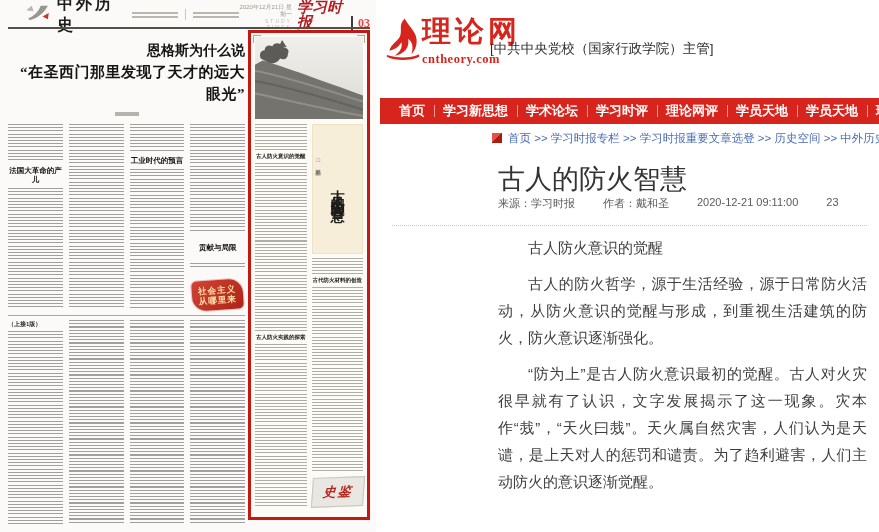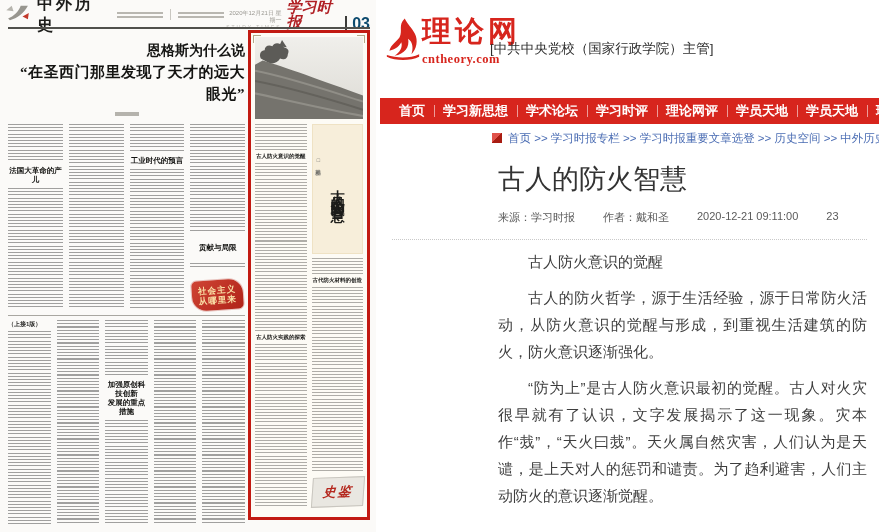--- a/index.html
+++ b/index.html
@@ -2,33 +2,33 @@
 <html><head>
 <meta charset="utf-8">
 <style>
   * { box-sizing: border-box; margin: 0; padding: 0; }
   html,body { background:#fff; }
   body { font-family: "Liberation Sans", sans-serif; }
   .stage { position:relative; width:879px; height:532px; background:#fff; overflow:hidden; }
 
   
   .np { position:absolute; left:0; top:0; width:376px; height:532px; background:#fbfaf8; }
-  .np-header { position:absolute; left:4px; right:6px; top:3px; height:23px; display:flex; align-items:center; }
+  .np-header { position:absolute; left:24px; right:6px; top:3px; height:23px; display:flex; align-items:center; }
   .np-section { font-size:16px; font-weight:bold; letter-spacing:3px; color:#1d1d1b; margin-left:5px; }
   .np-infobars { display:flex; align-items:center; gap:7px; margin-left:10px; }
   .np-infobars .grp { display:flex; flex-direction:column; gap:2px; }
   .np-infobars .bar { width:46px; height:2px; background:#b9b7b1; }
   .np-infobars .vd { width:1px; height:11px; background:#c9c7c1; }
   .np-right { margin-left:auto; display:flex; align-items:flex-end; gap:5px; }
   .np-datecol { text-align:right; }
   .np-date { font-size:6px; color:#9a9892; line-height:7px; }
   .np-st-en { font-size:5px; letter-spacing:2px; color:#bdbbb5; line-height:6px; }
   .np-masthead { font-family:"Liberation Serif", serif; font-style:italic; font-weight:bold; font-size:15px; color:#b01f24; line-height:15px; }
   .np-vbar { width:2px; height:14px; background:#3c3c3a; }
-  .np-pageno { font-size:16px; font-weight:bold; color:#0c4a6e; line-height:13px; }
+  .np-pageno { font-size:12px; font-weight:bold; color:#ef4444; line-height:13px;font-family:Liberation Serif, serif; }
   .np-rule { position:absolute; left:8px; right:6px; top:27px; height:2px; background:#50504c; }
 
   .np-main { position:absolute; left:8px; top:31px; width:237px; bottom:8px; display:flex; flex-direction:column; }
   .np-headline { padding-top:10px; text-align:right; font-family:"Liberation Serif", serif; color:#141412; }
   .np-headline .l1 { font-size:14px; font-weight:bold; line-height:20px; }
   .np-headline .l2 { font-size:15px; font-weight:bold; line-height:22px; letter-spacing:.5px; }
   .np-bylinebar { width:24px; height:4px; background:#b5b3ad; margin:7px auto 0; }
   .cols { display:flex; gap:6px; margin-top:8px; }
   .cols-top { height:186px; }
   .cols-bottom { flex:1; margin-top:4px; }
@@ -66,21 +66,21 @@
   .logo-title { font-family:"Liberation Serif", serif; font-weight:bold; font-size:29px; line-height:30px; letter-spacing:4px; color:#d7251d; }
   .logo-domain { font-size:12.5px; font-weight:bold; color:#d7251d; letter-spacing:.5px; margin-top:6px;font-family:Liberation Serif, serif; }
   .supervisor { position:absolute; left:110px; top:40px; font-size:13.5px; color:#2d2d2d; }
   .site-nav { height:26px; background:#d7251d; display:flex; align-items:center; overflow:hidden; padding-left:10px; }
   .nav-item { position:relative; color:#fff; font-size:13px; font-weight:bold; padding:0 9px; white-space:nowrap; line-height:26px; cursor:pointer; }
   .nav-item + .nav-item::before { content:""; position:absolute; left:0; top:7px; bottom:7px; width:1px; background:rgba(255,255,255,.55); }
   .breadcrumb { height:28px; display:flex; align-items:center; padding-left:112px; font-size:11.5px; color:#4a6cb3; white-space:nowrap; overflow:hidden; }
   .bc-icon { width:10px; height:10px; margin-right:6px; flex:none; background:linear-gradient(135deg,#e0524a 0 50%,#a81c12 50% 100%); }
   .article { padding:0 12px 0 118px; }
   .art-title { margin-top:10px; font-size:27px; line-height:34px; font-weight:500; color:#333; font-family:"Liberation Sans", sans-serif; }
-  .art-meta { display:flex; gap:28px; margin-top:14px; font-size:11px; color:#5a5a5a; }
+  .art-meta { display:flex; gap:28px; font-size:11px; color:#5a5a5a; }
   .dotted { border-top:1px dotted #c9c9c9; margin:14px 0 0 -106px; }
   .art-body { margin-top:8px; }
   .art-body p { font-size:15px; line-height:27px; color:#3e3e3e; text-align:justify; text-indent:2em; margin-bottom:9px; }
   .art-body p.subhead { font-weight:400; }
 </style>
 </head>
 <body>
 
 <div class="stage">
 
@@ -150,28 +150,20 @@
       </div>
 
       <div class="np-rule2"></div>
 
       <div class="cols cols-bottom">
         <div class="col">
           <div class="np-note">（上接1版）</div>
           <div class="faux fx"></div>
         </div>
         <div class="col">
-          <div class="faux fx"></div>
-        </div>
-        <div class="col">
-          <div class="faux" style="height:56px"></div>
-          <div class="np-h">
-            <div>加强原创科技创新</div>
-            <div>发展的重点措施</div>
-          </div>
           <div class="faux fx"></div>
         </div>
         <div class="col">
           <div class="faux fx"></div>
         </div>
         <div class="col">
           <div class="faux fx"></div>
         </div>
       </div>
     </div>

